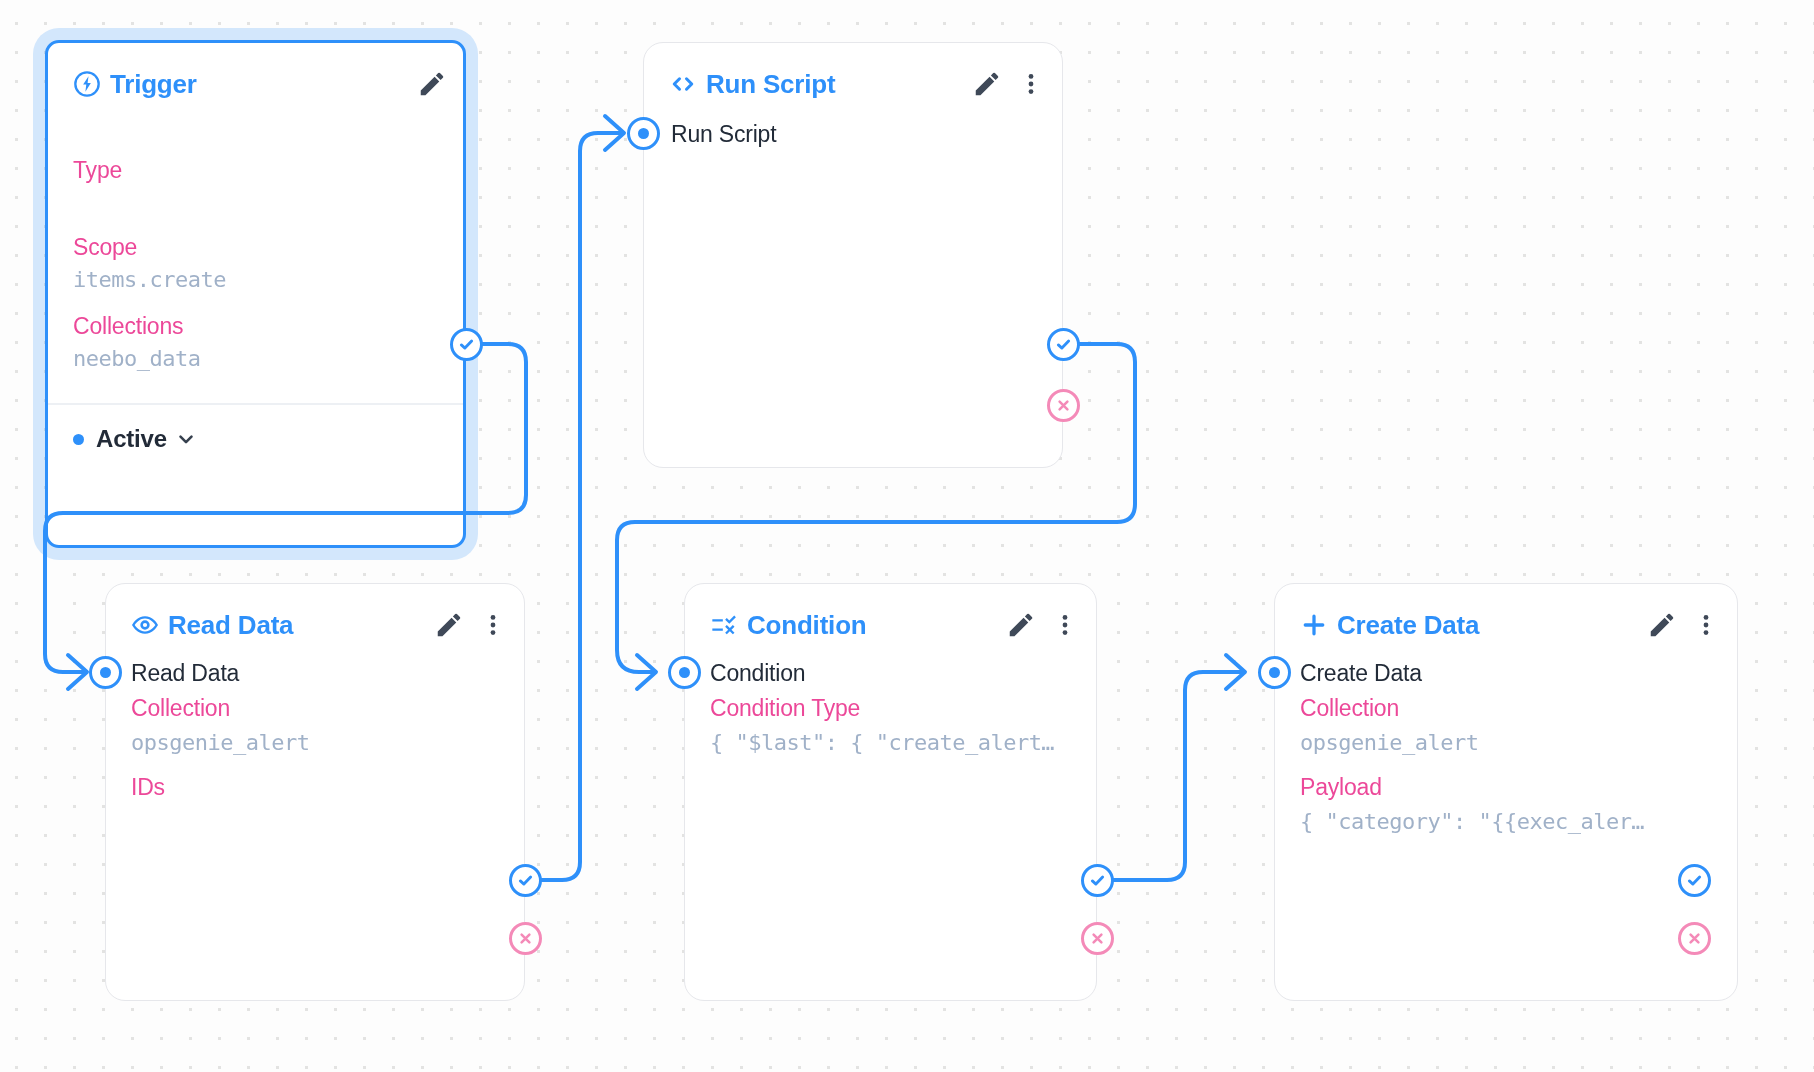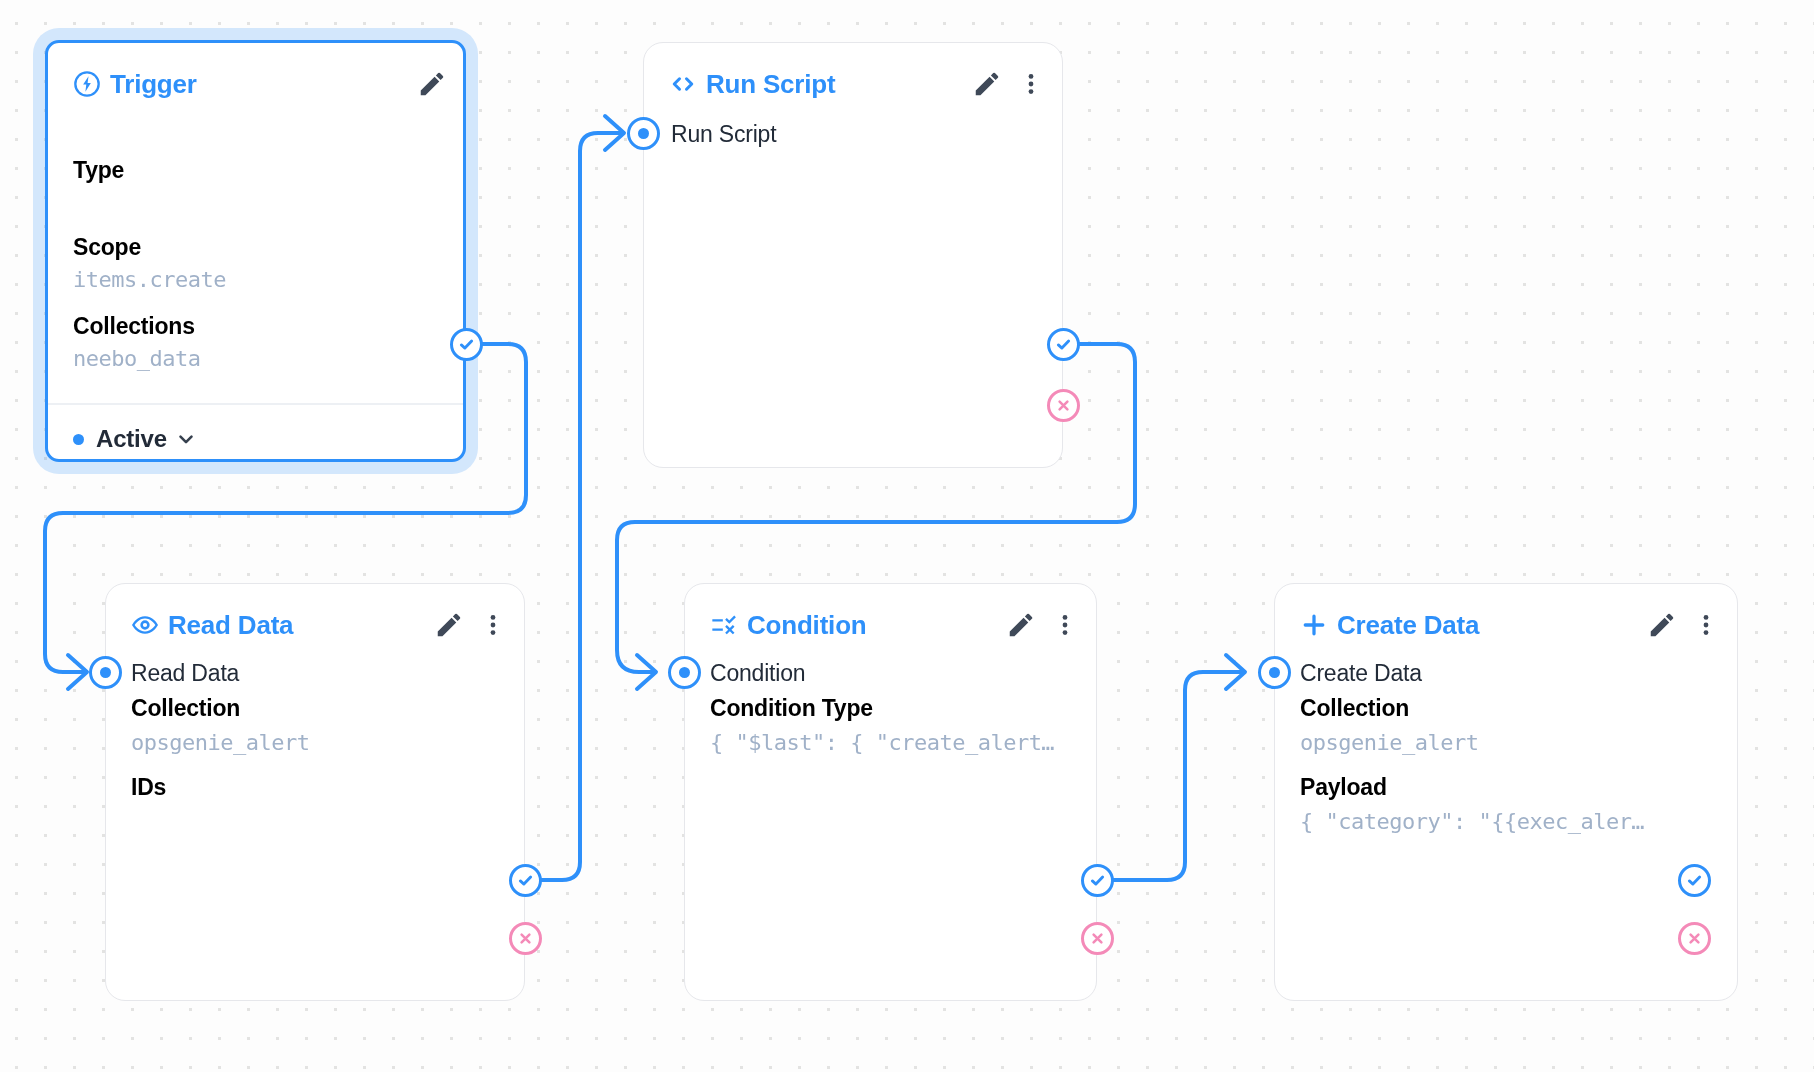--- a/index.html
+++ b/index.html
@@ -33,21 +33,21 @@
 
   .action { position:absolute; top:26px; width:30px; height:30px; color:#3f4958; cursor:pointer; }
   .action svg { width:30px; height:30px; display:block; }
   .action.edit-solo { right:16px; }
   .action.edit { right:60px; }
   .action.kebab { right:18px; width:26px; }
   .action.kebab svg { width:26px; height:30px; }
 
   .row { position:absolute; left:25px; right:25px; height:30px; display:flex; align-items:center; white-space:nowrap; overflow:hidden; }
   .lbl-reg  { font-size:23px; color:#222b38; font-weight:400; letter-spacing:-0.2px; }
-  .lbl-bold { font-size:23px; color:#000000; font-weight:700; letter-spacing:-0.2px;text-align:right; }
+  .lbl-bold { font-size:23px; color:#ec4899; font-weight:400; letter-spacing:-0.2px;text-align:right; }
   .mono     { font-family:"DejaVu Sans Mono", monospace; font-size:22px; color:#a0b1c8; letter-spacing:-0.5px; }
 
   .divider { position:absolute; left:0; right:0; height:2px; background:#edf0f4; }
   .footer  { position:absolute; left:25px; right:25px; height:32px; display:flex; align-items:center; cursor:pointer; }
   .status-dot { width:11px; height:11px; border-radius:50%; background:#2e90fa; margin-right:12px; }
   .status-label { font-size:24px; font-weight:600; color:#222b38; letter-spacing:-0.2px; }
   .chev { width:22px; height:22px; margin-left:8px; color:#36404e; }
   .chev svg { width:22px; height:22px; display:block; }
 
   .conn {
@@ -68,21 +68,21 @@
     <path d="M 466 344 H 508 Q 526 344 526 362 V 495 Q 526 513 508 513 H 63 Q 45 513 45 531 V 654 Q 45 672 63 672 H 86"></path>
     <path d="M 68 655 L 87 672 L 68 689"></path>
     <path d="M 525 880 H 562 Q 580 880 580 862 V 151 Q 580 133 598 133 H 623"></path>
     <path d="M 605 116 L 624 133 L 605 150"></path>
     <path d="M 1063 344 H 1117 Q 1135 344 1135 362 V 504 Q 1135 522 1117 522 H 635 Q 617 522 617 540 V 650 Q 617 672 639 672 H 655"></path>
     <path d="M 637 655 L 656 672 L 637 689"></path>
     <path d="M 1097 880 H 1167 Q 1185 880 1185 862 V 690 Q 1185 672 1203 672 H 1244"></path>
     <path d="M 1226 655 L 1245 672 L 1226 689"></path>
   </svg>
 
-  <div class="card selected" style="left:45px; top:40px; width:421px; height:422px;">
+  <div class="card selected" style="left:45px; top:40px; width:421px; height:508px;">
     <div class="card-header">
       <span class="hicon">
         <svg viewBox="0 0 24 24">
             <circle cx="12" cy="12" r="10" fill="none" stroke="currentColor" stroke-width="2"></circle>
             <path d="M13.3 5.3 8.7 12.5h2.7l-.8 6.2 4.7-7.5h-2.8z" fill="currentColor"></path>
           </svg>
       </span>
       <span class="card-title">Trigger</span>
     </div>
     <span class="action edit-solo">

